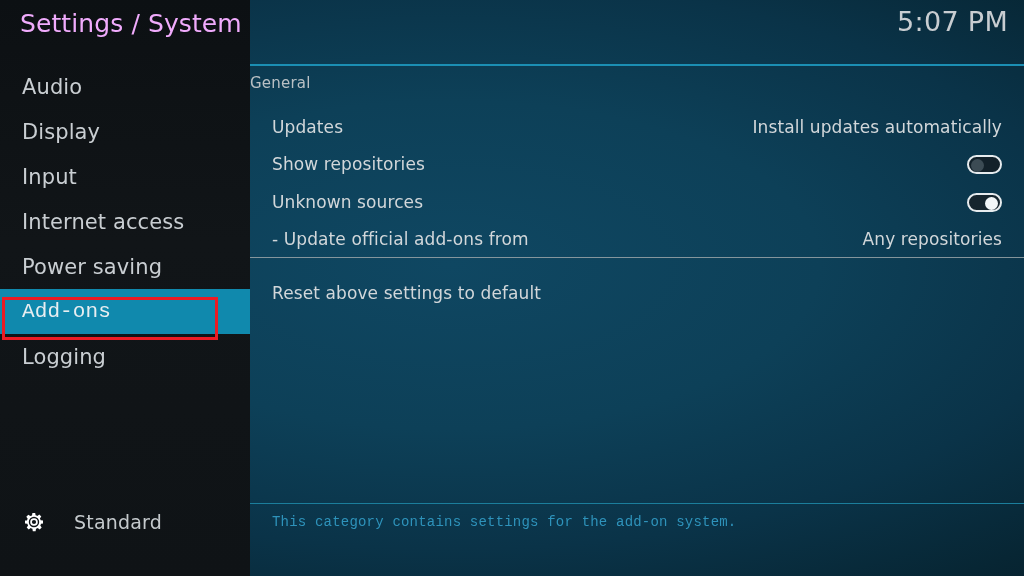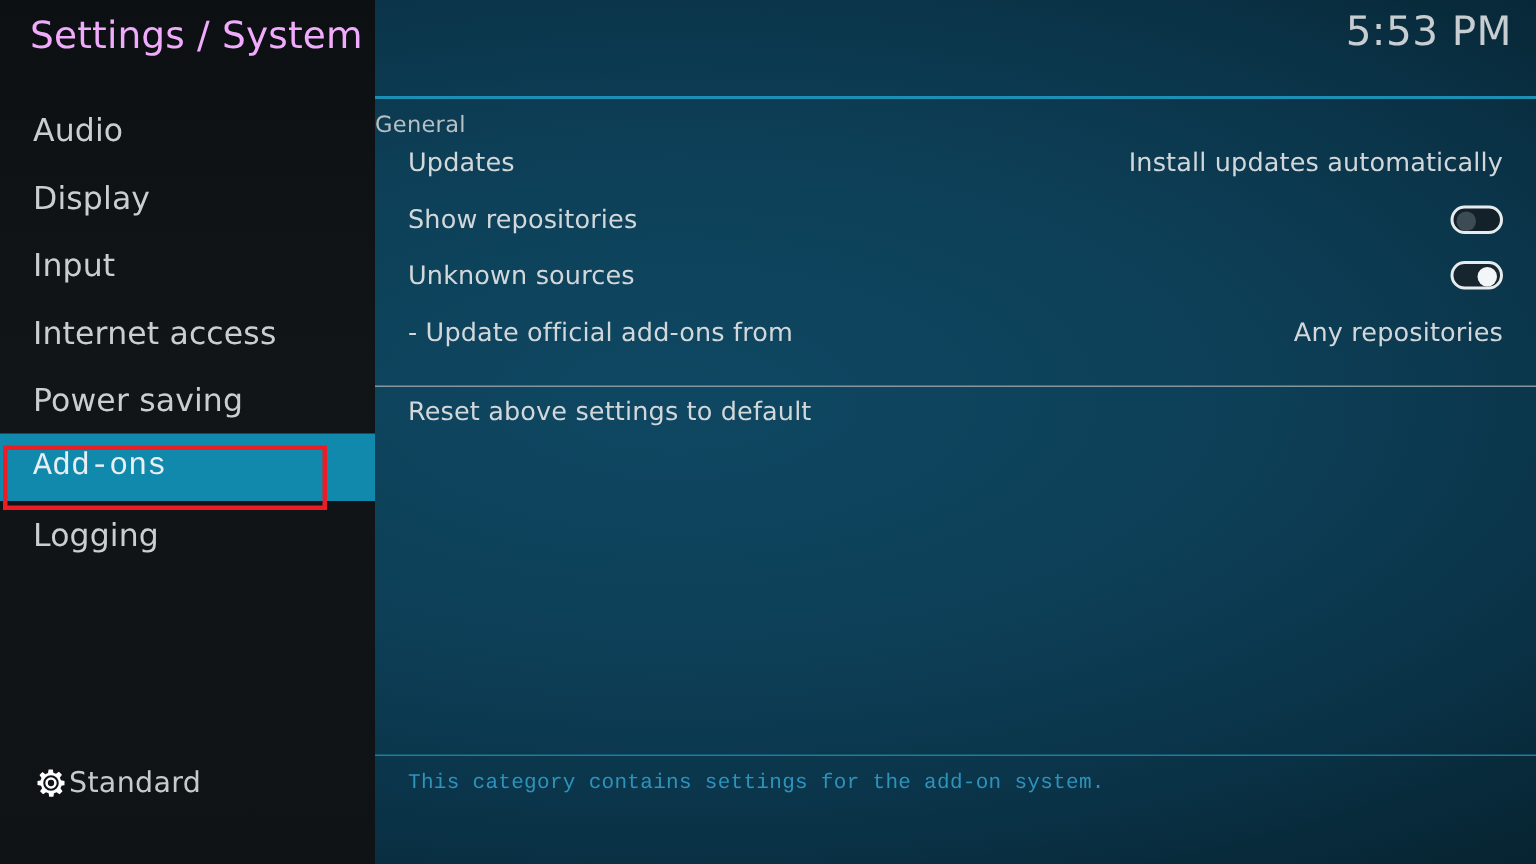--- a/index.html
+++ b/index.html
@@ -104,21 +104,21 @@
     box-sizing: border-box;
     pointer-events: none;
   }
 
   
   .level {
     position: absolute;
     left: 22px; bottom: 42px;
     display: flex;
     align-items: center;
-    gap: 0;
+    gap: 28px;
   }
   .gear {
     width: 24px; height: 24px;
     display: block;
   }
   .level .level-label {
     font-size: 19px;
     color: #c5cacd;
     letter-spacing: 0.2px;
   }
@@ -147,21 +147,21 @@
 
   .rows {
     position: absolute;
     left: 0; top: 99px;
     width: 774px;
   }
   .row {
     position: relative;
     height: 37.5px;
     display: flex;
-    align-items: flex-start;
+    align-items: flex-end;
     justify-content: space-between;
     padding: 0 22px 0 22px;
     box-sizing: border-box;
   }
   .row .row-label {
     font-size: 17px;
     color: #d2d7da;
     letter-spacing: 0.1px;
   }
   .row .row-value {
@@ -268,21 +268,21 @@
           <path fill="#ffffff" d="M21 13.4v-2.8l-2.4-.4a6.9 6.9 0 0 0-.7-1.7l1.4-2-2-2-2 1.4a6.9 6.9 0 0 0-1.7-.7L13.2 3h-2.8l-.4 2.4a6.9 6.9 0 0 0-1.7.7l-2-1.4-2 2 1.4 2a6.9 6.9 0 0 0-.7 1.7L3 10.6v2.8l2.4.4c.16.6.4 1.17.7 1.7l-1.4 2 2 2 2-1.4c.53.3 1.1.54 1.7.7l.4 2.4h2.8l.4-2.4c.6-.16 1.17-.4 1.7-.7l2 1.4 2-2-1.4-2c.3-.53.54-1.1.7-1.7l2.4-.4zM12 17.2a5.2 5.2 0 1 1 0-10.4 5.2 5.2 0 0 1 0 10.4z"></path>
         </svg>
       </span>
       <span class="level-label">Standard</span>
     </div>
 
   </div>
 
   <div class="topbar">
     <div class="title">Settings / System</div>
-    <div class="clock">5:53 PM</div>
+    <div class="clock">5:07 PM</div>
   </div>
 
   <div class="content">
 
     <div class="rule-top"></div>
 
     <div class="section-header">General</div>
 
     <div class="rows">
 

